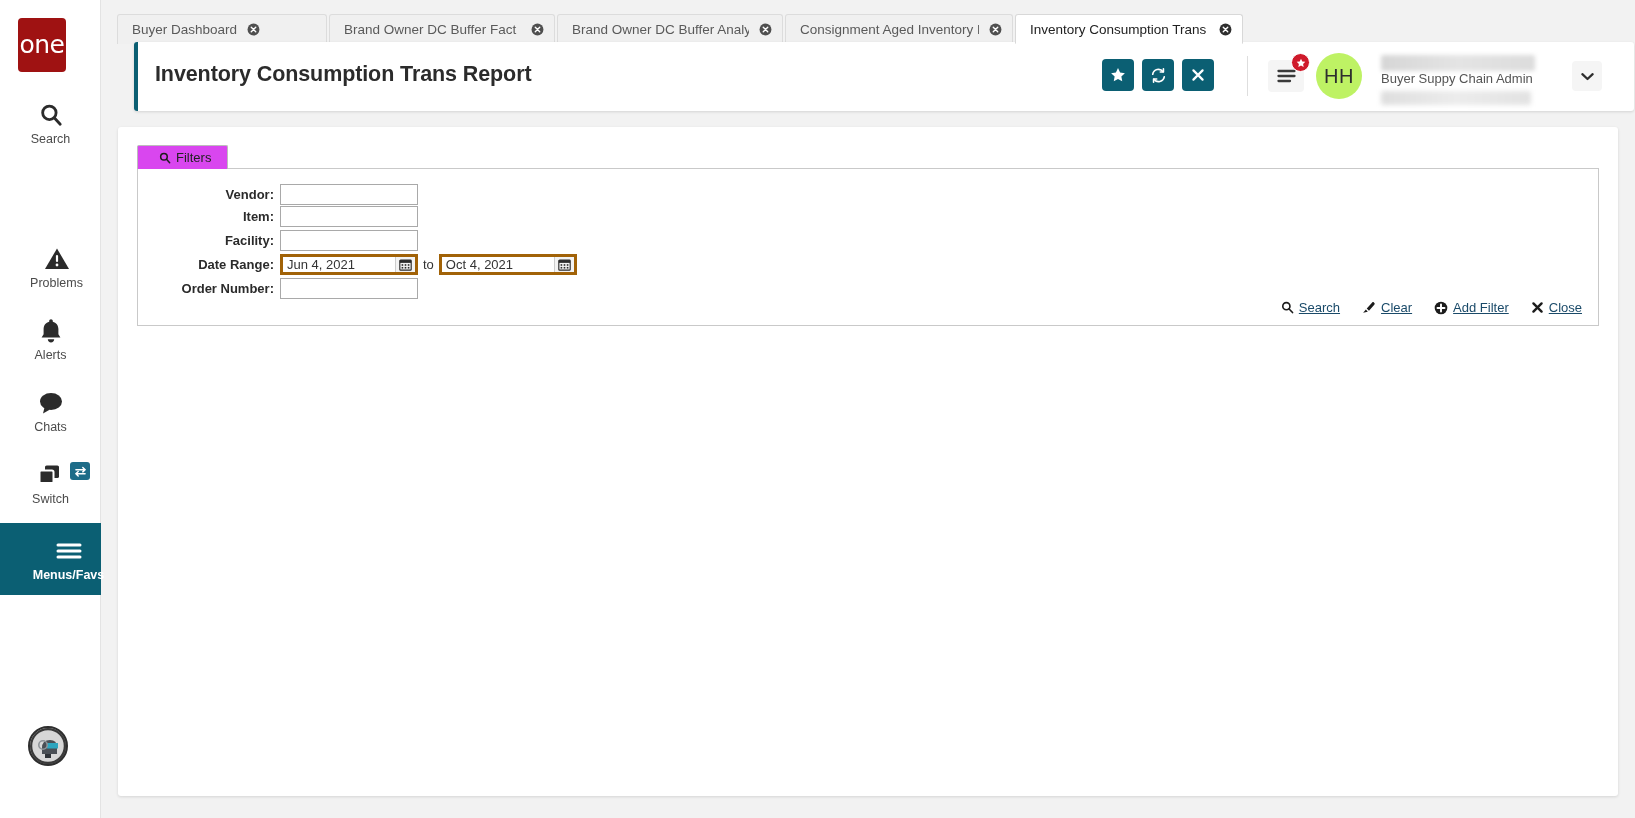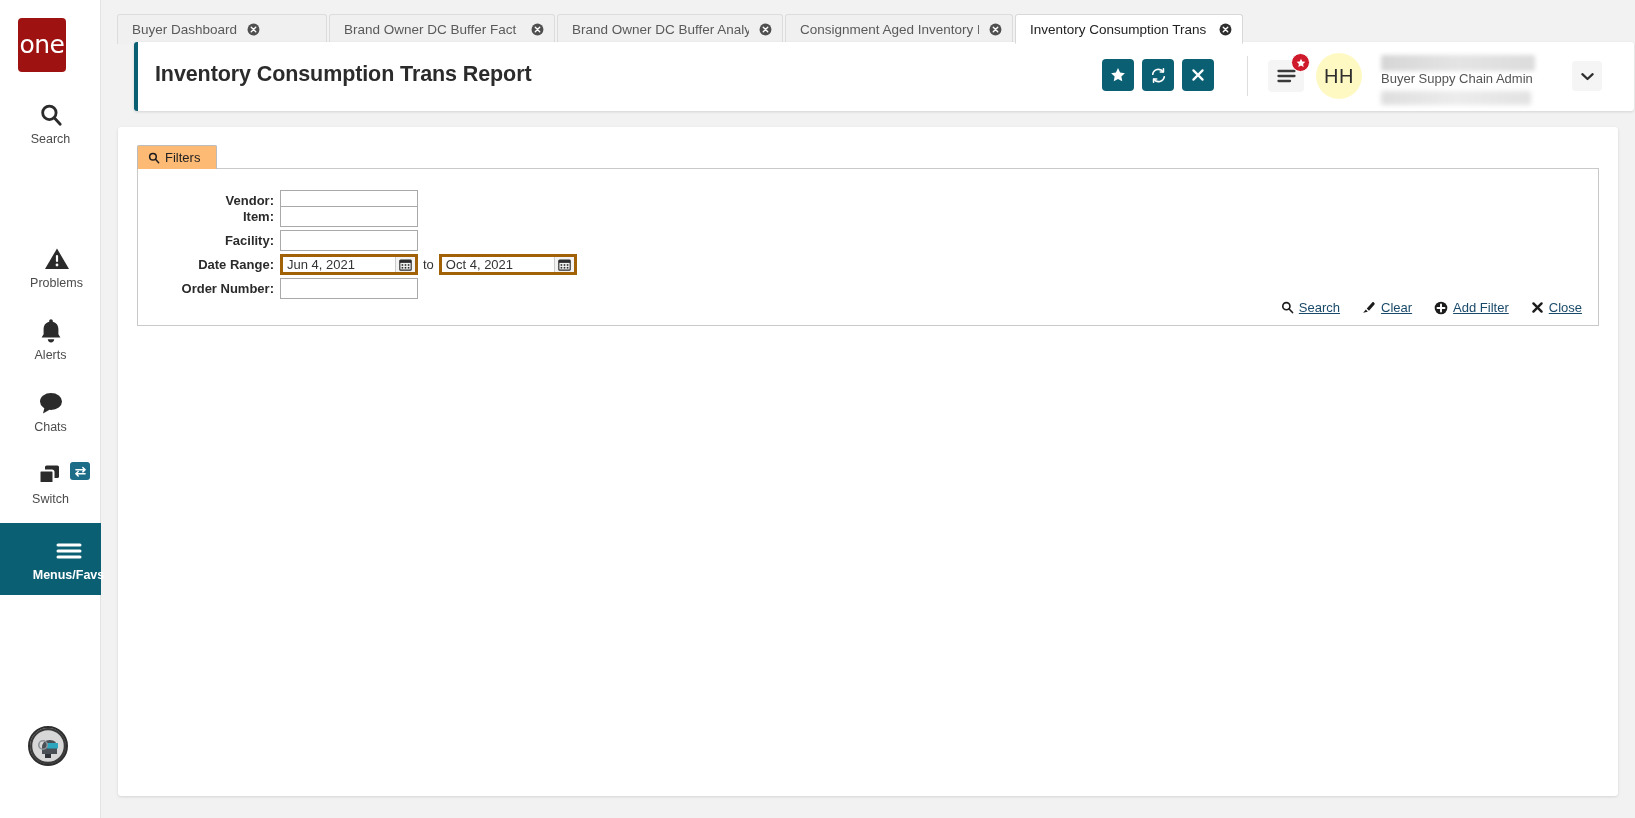--- a/index.html
+++ b/index.html
@@ -164,21 +164,21 @@
     width: 19px; height: 19px;
     border-radius: 50%;
     background: #cf1a2b;
     border: 1.5px solid #ffffff;
     display: flex; align-items: center; justify-content: center;
   }
   .avatar {
     position: absolute; right: 272px; top: 11px;
     width: 46px; height: 46px;
     border-radius: 50%;
-    background: #fef9c3;
+    background: #bef264;
     display: flex; align-items: center; justify-content: center;
     font-size: 20px;
     color: #2e2e2e;
     letter-spacing: 0.5px;
     cursor: pointer;
   }
   .user-block { position: absolute; right: 93px; top: 13px; width: 172px; height: 44px; }
   .user-redact-top {
     position: absolute; left: 12px; top: 0px;
     width: 154px; height: 16px;
@@ -217,24 +217,24 @@
     border-radius: 3px;
     box-shadow: 0 1px 3px rgba(0,0,0,0.12);
   }
 
   
   .filters-tab {
     position: absolute; left: 19px; top: 18px;
     height: 24px;
     border: 1px solid #bcbcbc;
     border-bottom: none;
-    background: #fdba74;
+    background: #d946ef;
     border-radius: 2px 2px 0 0;
     display: flex; align-items: center;
-    padding: 0 16px 0 10px;
+    padding: 0 16px 0 21px;
     z-index: 3;
     cursor: pointer;
   }
   .filters-tab .ft-label {
     font-size: 13px;
     color: #222222;
     margin-left: 5px;
     font-weight: 500;
   }
   .filters-box {
@@ -538,21 +538,21 @@
         <svg width="12" height="12" viewBox="0 0 16 16" fill="none" stroke="#1c1c1c" stroke-width="2" stroke-linecap="round">
           <circle cx="6.6" cy="6.4" r="4.4"></circle>
             <line x1="10" y1="9.8" x2="14.2" y2="14.2"></line>
         </svg>
       </span>
       <span class="ft-label">Filters</span>
     </div>
 
     <div class="filters-box">
 
-      <div class="frow" style="left:0px; top:20px;">
+      <div class="frow" style="left:0px; top:14px;">
         <span class="flabel">Vendor:</span>
         <input class="finput" type="text" value="" style="">
       </div>
 
       <div class="frow" style="left:0px; top:36px;">
         <span class="flabel">Item:</span>
         <input class="finput" type="text" value="" style="">
       </div>
 
       <div class="frow" style="left:0px; top:60px;">

